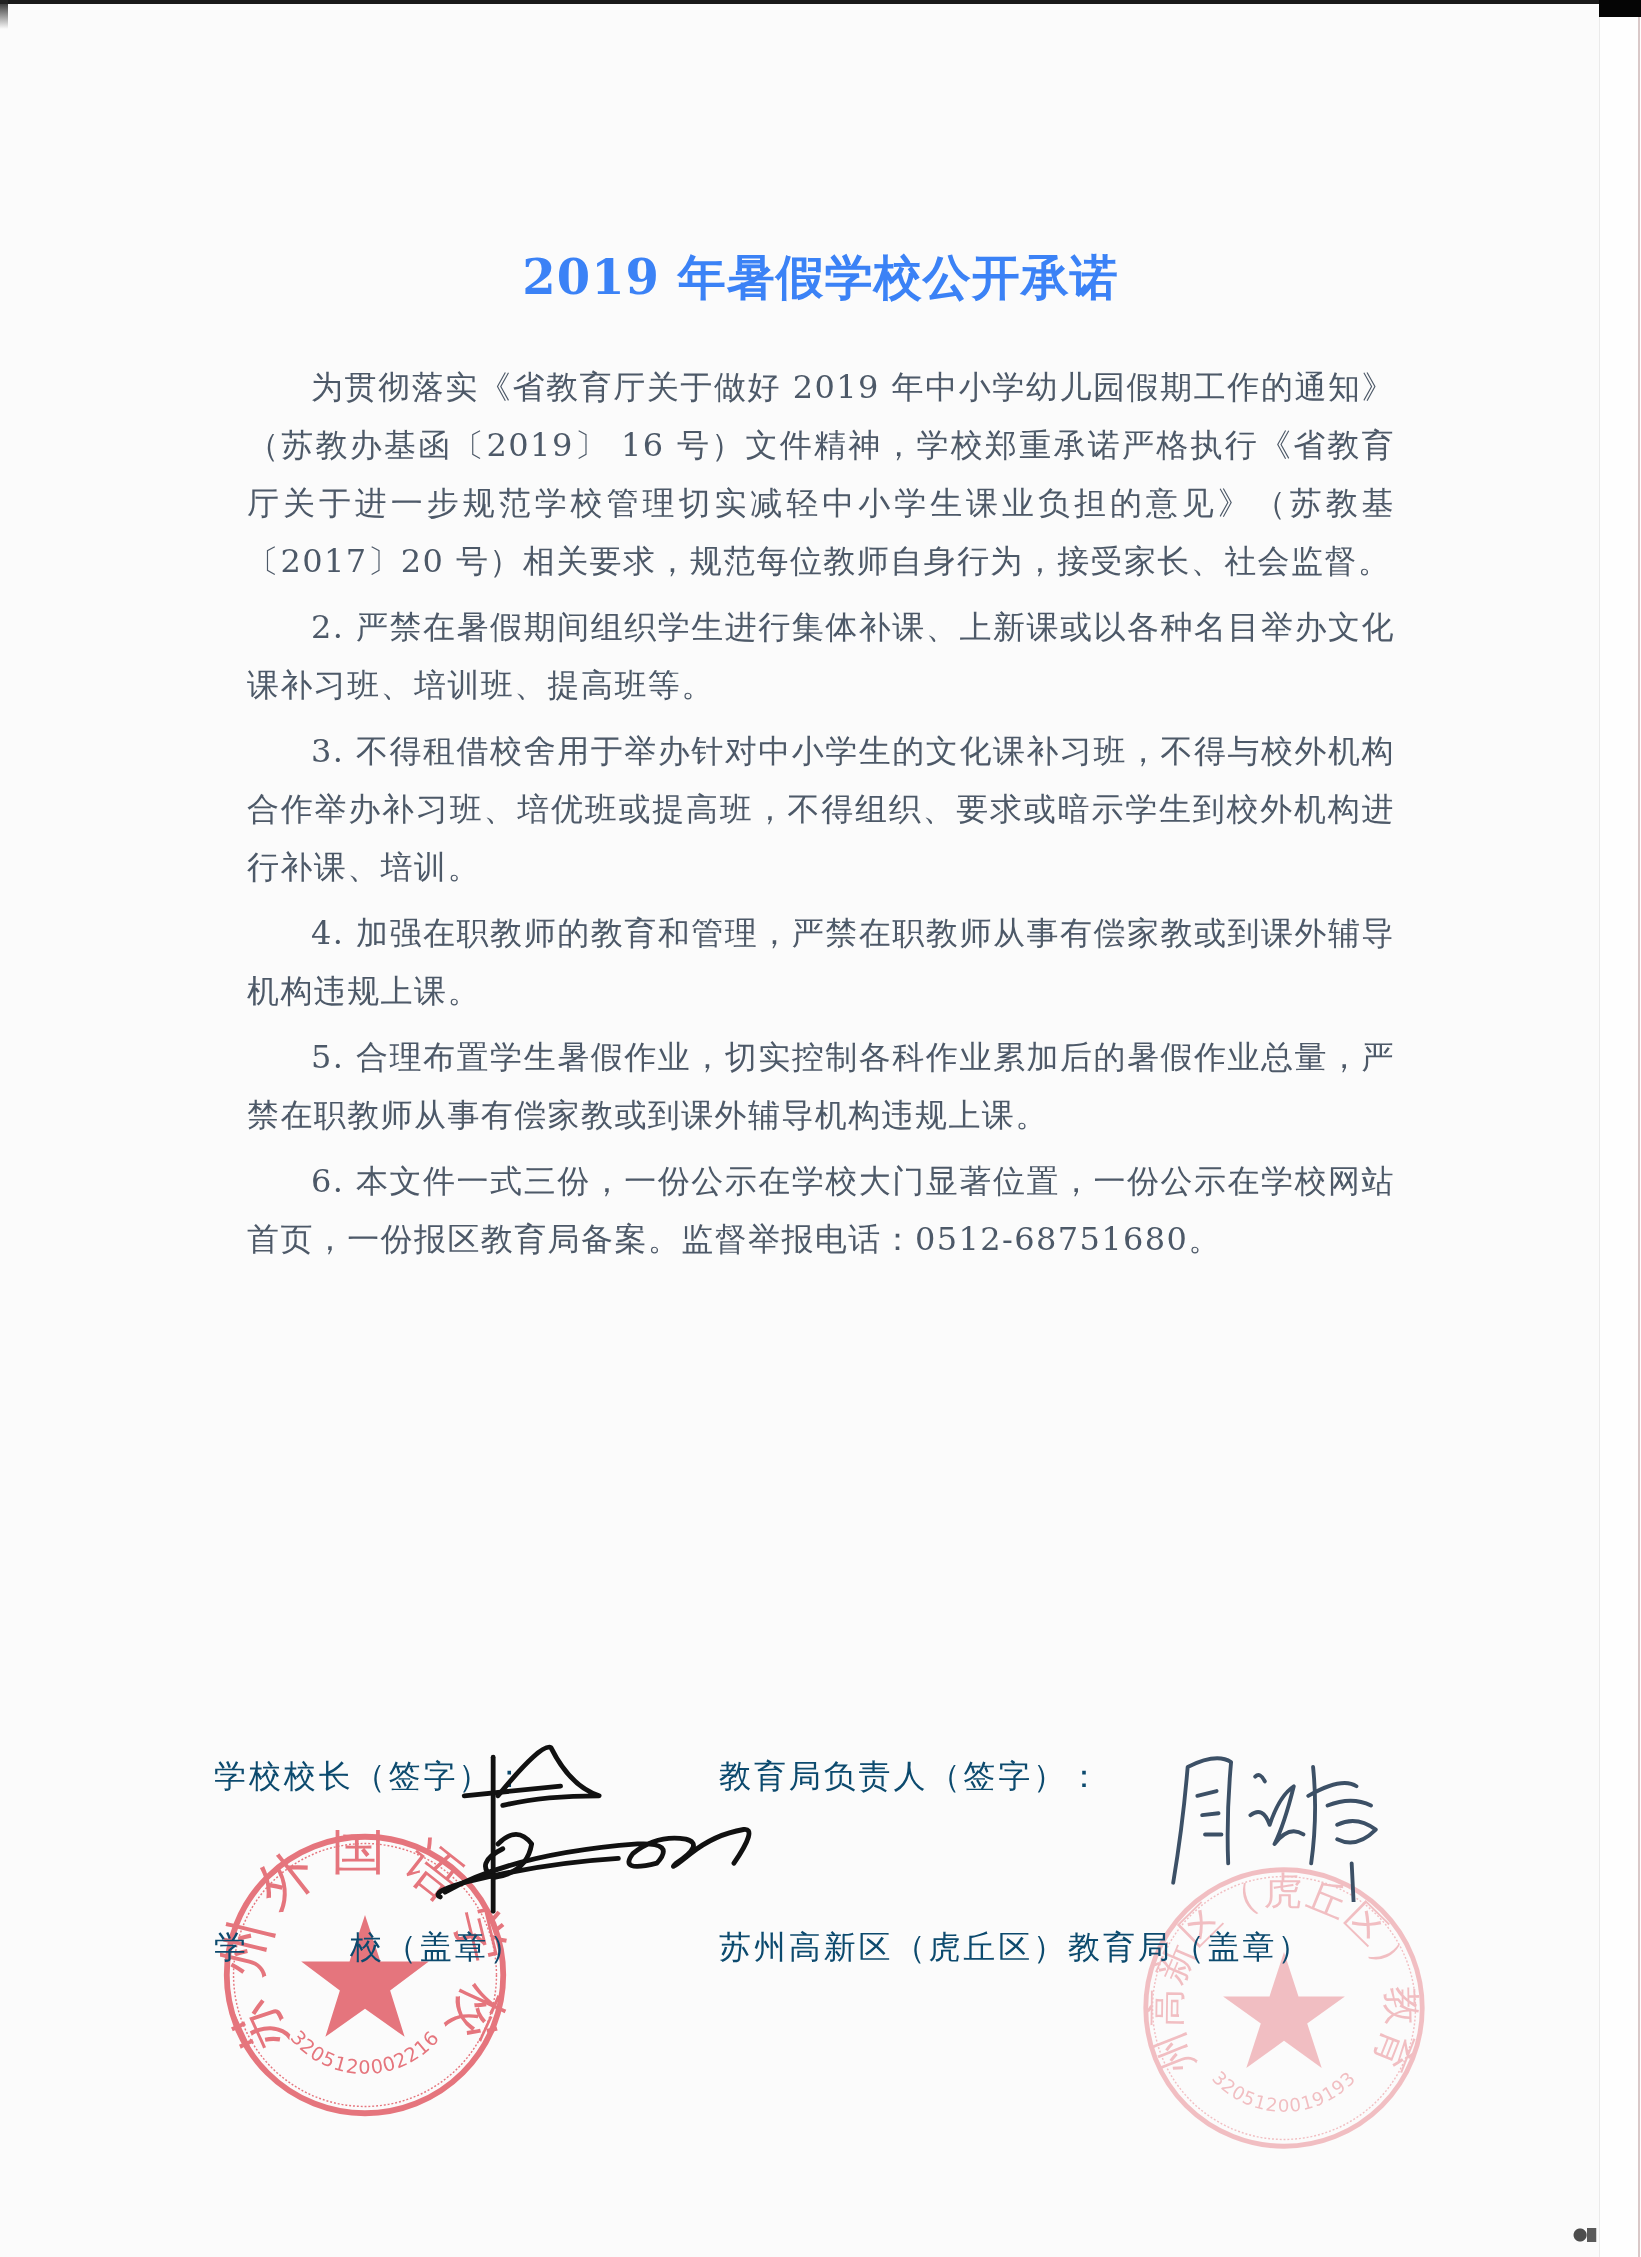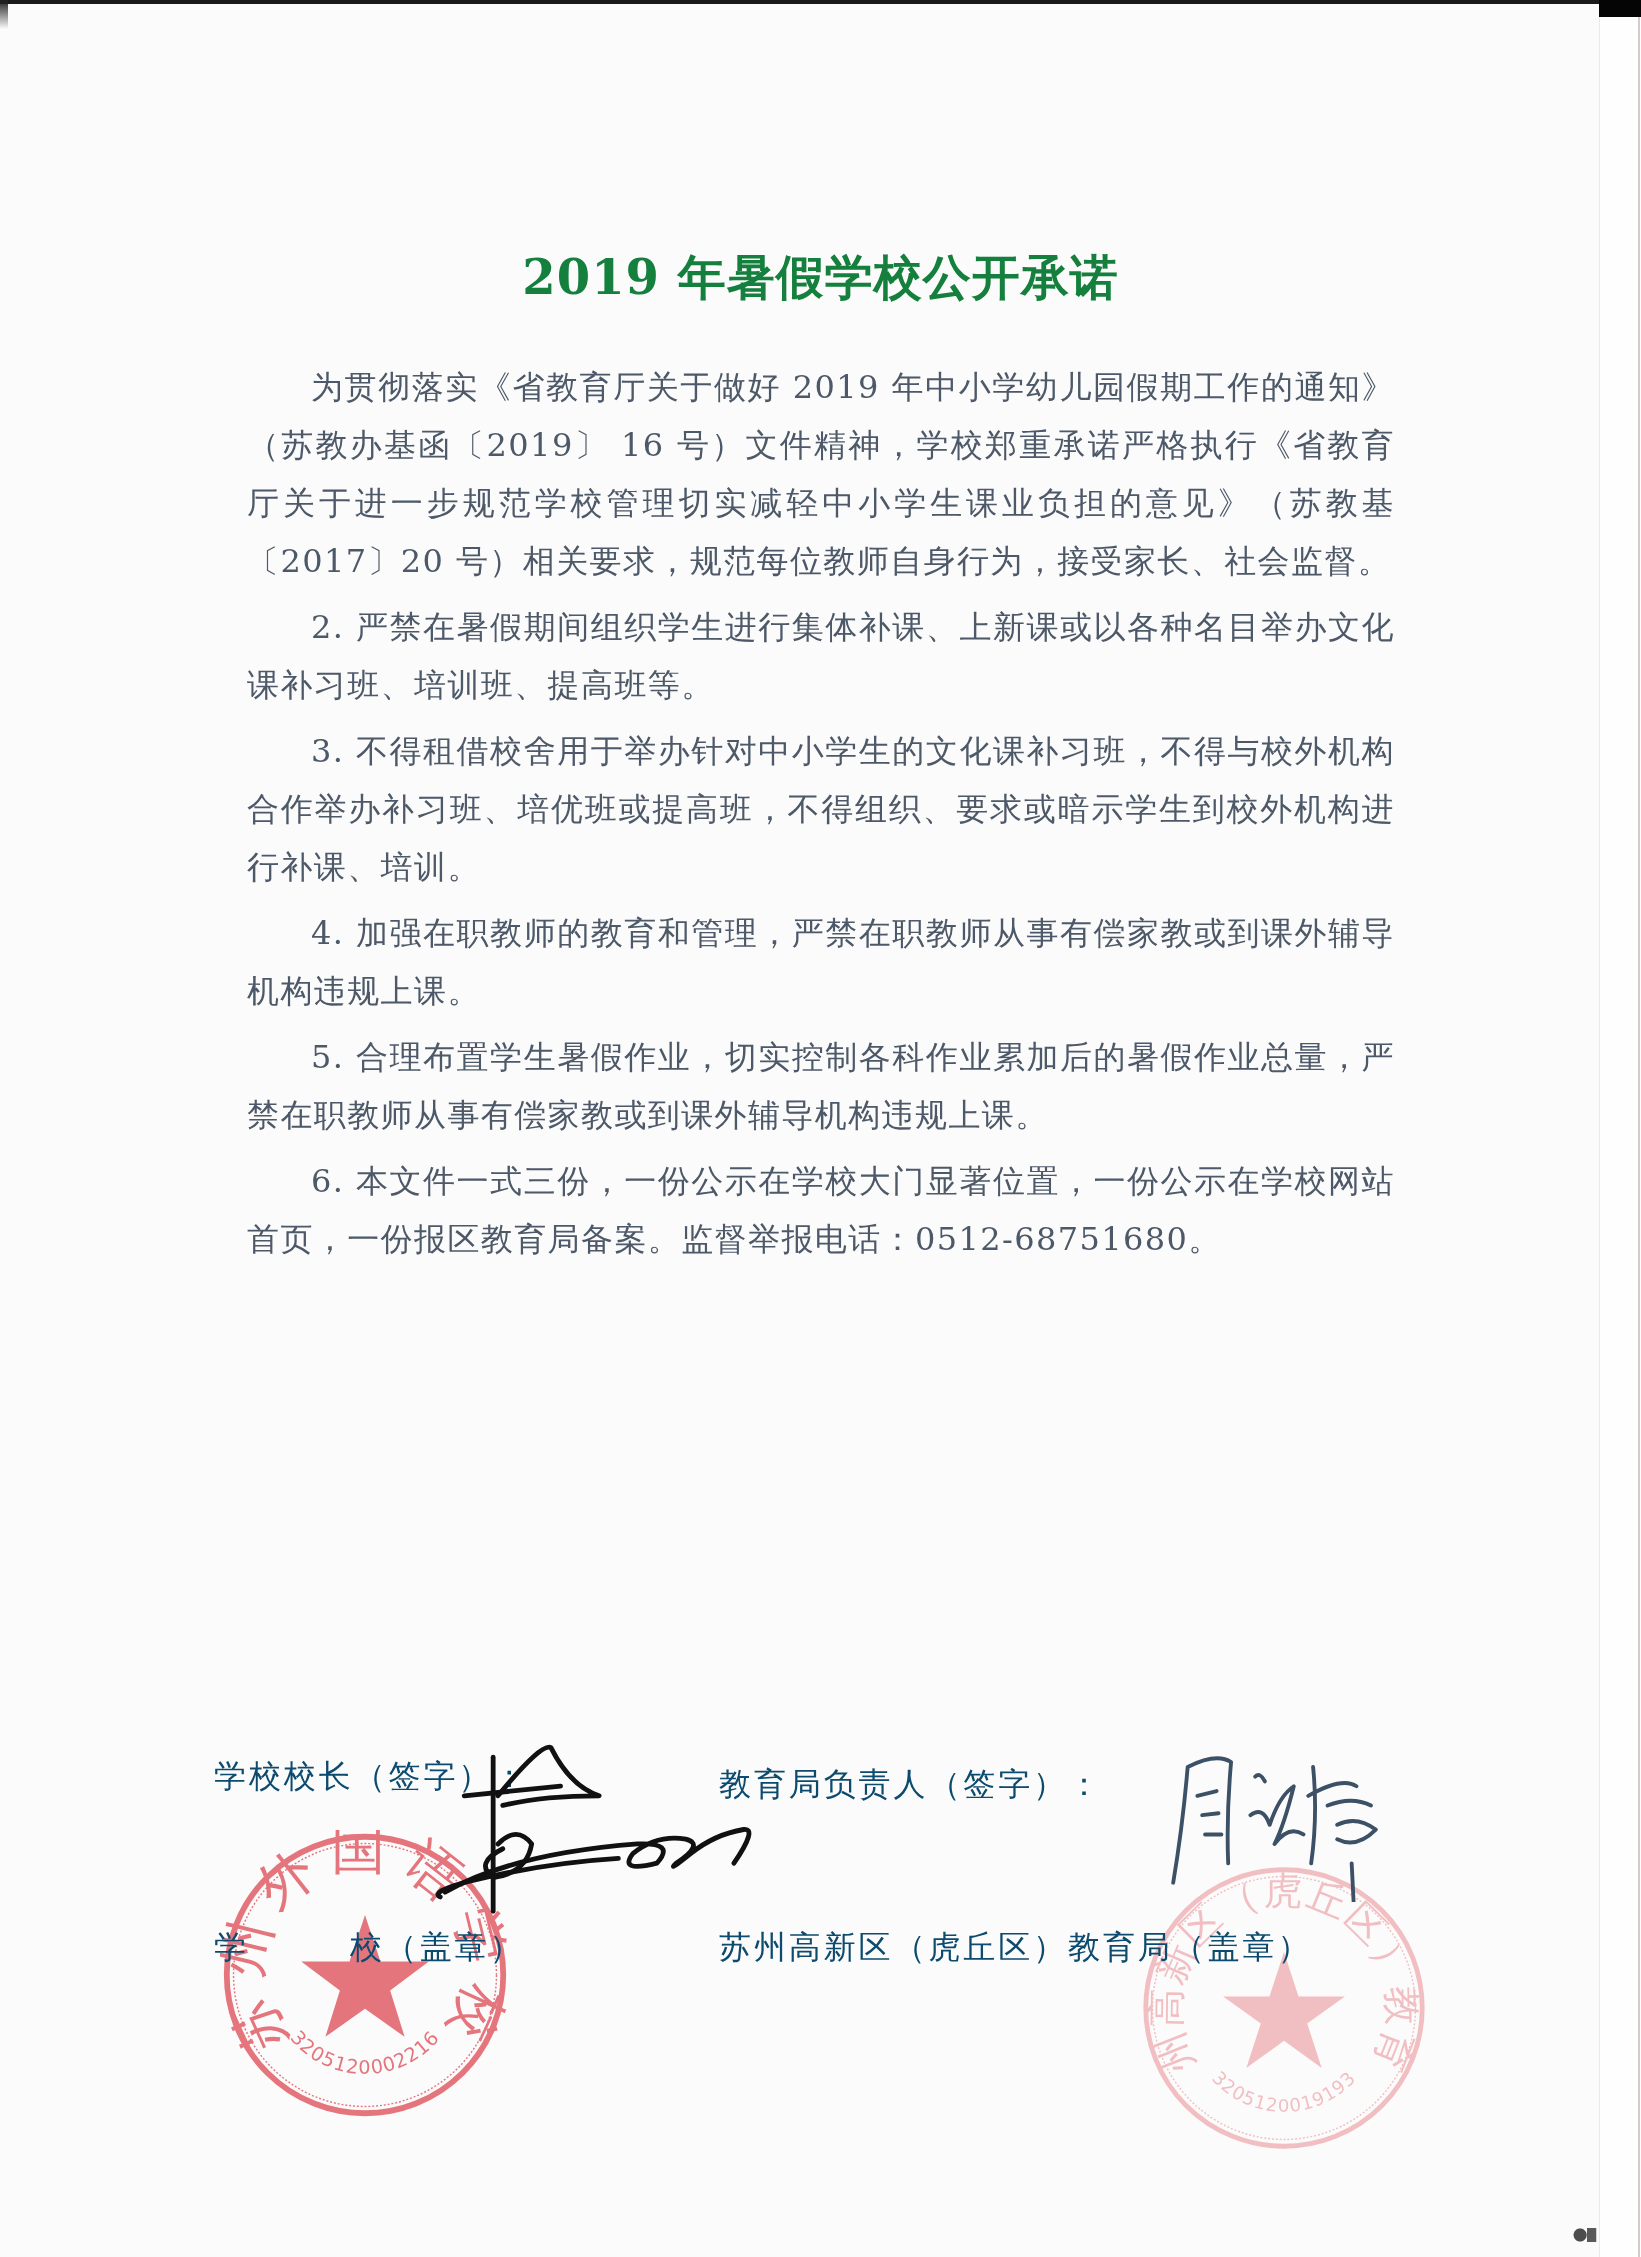--- a/index.html
+++ b/index.html
@@ -64,21 +64,21 @@
 
     .doc-title {
       position: absolute;
       left: 0; top: 246px;
       width: 1641px;
       text-align: center;
       font-family: "DejaVu Serif", "Liberation Serif", serif;
       font-weight: bold;
       font-size: 48px;
       letter-spacing: 1px;
-      color: #15803d;
+      color: #3b82f6;
     }
 
     .body-text {
       position: absolute;
       left: 239px;
       top: 350px;
       width: 1164px;
       font-size: 32px;
       line-height: 58px;
       color: #4d5968;
@@ -92,21 +92,21 @@
     }
 
     .sign-row {
       position: absolute;
       font-size: 32px;
       color: #0c4a6e;
       letter-spacing: 2.9px;
       white-space: nowrap;
     }
     .principal-label { left: 214px; top: 1755px; }
-    .bureau-head-label { left: 719px; top: 1755px; margin-top: 8px; }
+    .bureau-head-label { left: 719px; top: 1755px; }
     .school-seal-label { left: 214px; top: 1926px; word-spacing: 0; }
     .school-seal-label .gap { display: inline-block; width: 101px; }
     .bureau-seal-label { left: 719px; top: 1926px; }
 
     .stamp {
       position: absolute;
       border-radius: 50%;
       box-sizing: border-box;
     }
     .stamp svg { position: absolute; left: 0; top: 0; }

